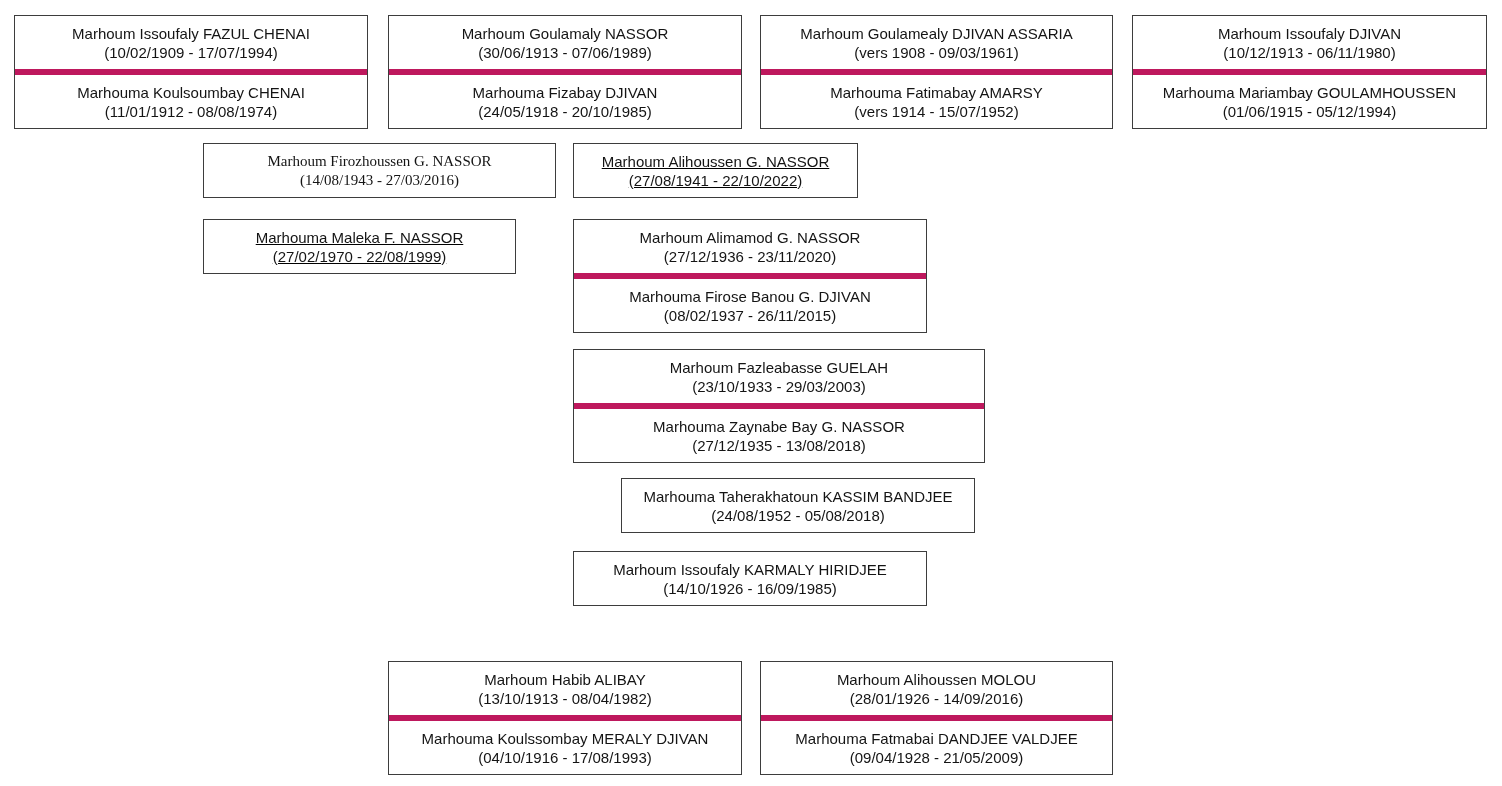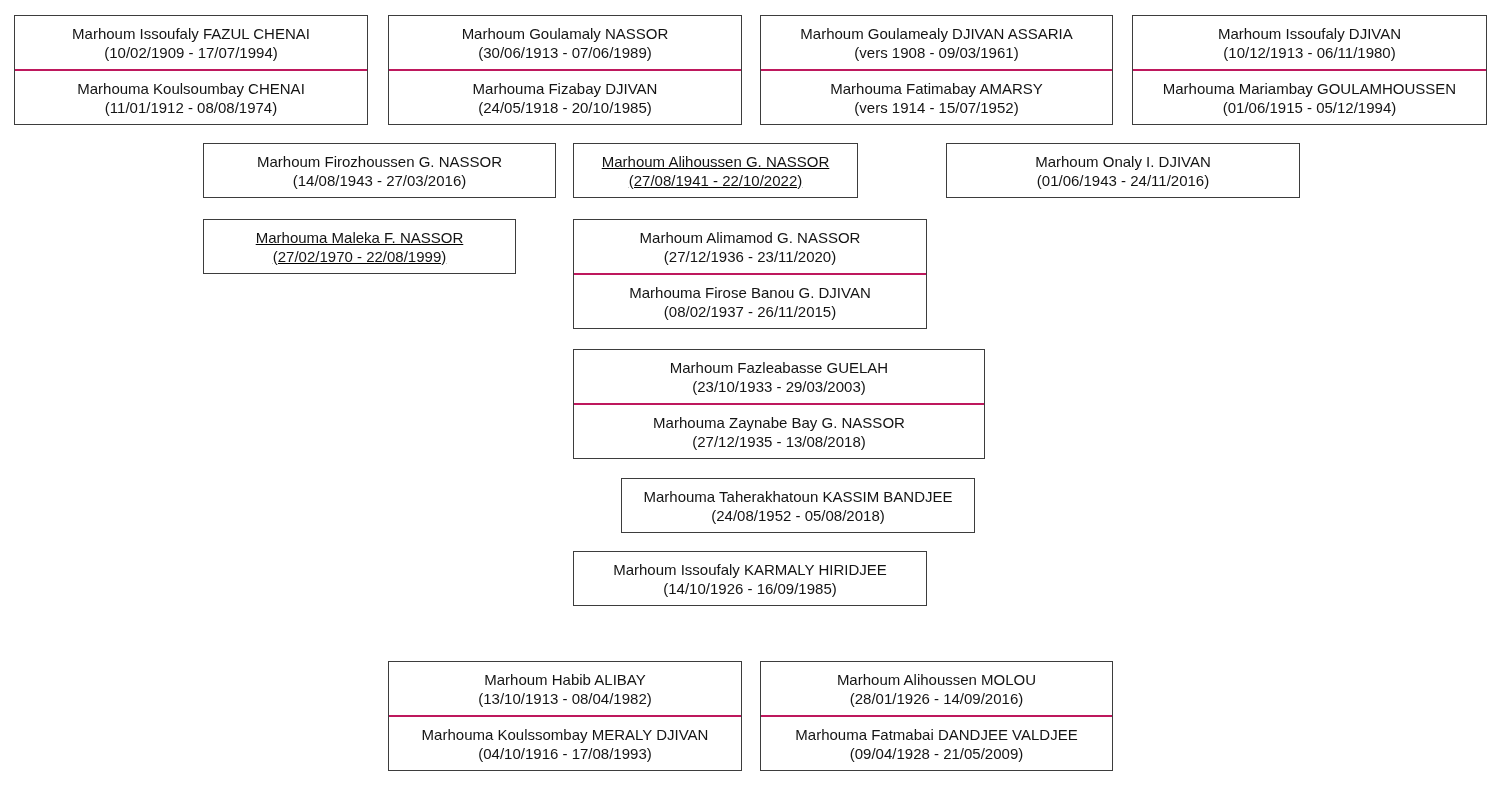--- a/index.html
+++ b/index.html
@@ -24,33 +24,33 @@
   .cell {
     height: 53px;
     display: flex;
     flex-direction: column;
     justify-content: center;
     align-items: center;
     text-align: center;
     color: #141414;
   }
   .cell + .cell {
-    border-top: 2px solid #be185d;
+    border-top: 6px solid #be185d;
   }
   .pname, .pdates {
     font-size: 15px;
     line-height: 19px;
     white-space: nowrap;
   }
   
   .g0  { left: 14px;   top: 15px;  width: 354px; }
   .g1  { left: 388px;  top: 15px;  width: 354px; }
   .g2  { left: 760px;  top: 15px;  width: 353px; }
   .g3  { left: 1132px; top: 15px;  width: 355px; }
-  .g4  { left: 203px;  top: 143px; width: 353px; }
+  .g4  { left: 203px;  top: 143px; width: 353px; font-family: Liberation Serif, serif; }
   .g5  { left: 573px;  top: 143px; width: 285px; text-decoration: underline; }
   .g6  { left: 946px;  top: 143px; width: 354px; }
   .g7  { left: 203px;  top: 219px; width: 313px; text-decoration: underline; }
   .g8  { left: 573px;  top: 219px; width: 354px; }
   .g9  { left: 573px;  top: 349px; width: 412px; }
   .g10 { left: 573px;  top: 478px; width: 354px; margin-left: 48px; }
   .g11 { left: 573px;  top: 551px; width: 354px; }
   .g12 { left: 388px;  top: 661px; width: 354px; }
   .g13 { left: 760px;  top: 661px; width: 353px; }
 </style>
@@ -110,26 +110,20 @@
     </div>
   </div>
 
   <div class="pbox g5">
     <div class="cell">
       <div class="pname">Marhoum Alihoussen G. NASSOR</div>
       <div class="pdates">(27/08/1941 - 22/10/2022)</div>
     </div>
   </div>
 
-  <div class="pbox g6">
-    <div class="cell">
-      <div class="pname">Marhoum Onaly I. DJIVAN</div>
-      <div class="pdates">(01/06/1943 - 24/11/2016)</div>
-    </div>
-  </div>
 
   <div class="pbox g7">
     <div class="cell">
       <div class="pname">Marhouma Maleka F. NASSOR</div>
       <div class="pdates">(27/02/1970 - 22/08/1999)</div>
     </div>
   </div>
 
   <div class="pbox g8">
     <div class="cell">

